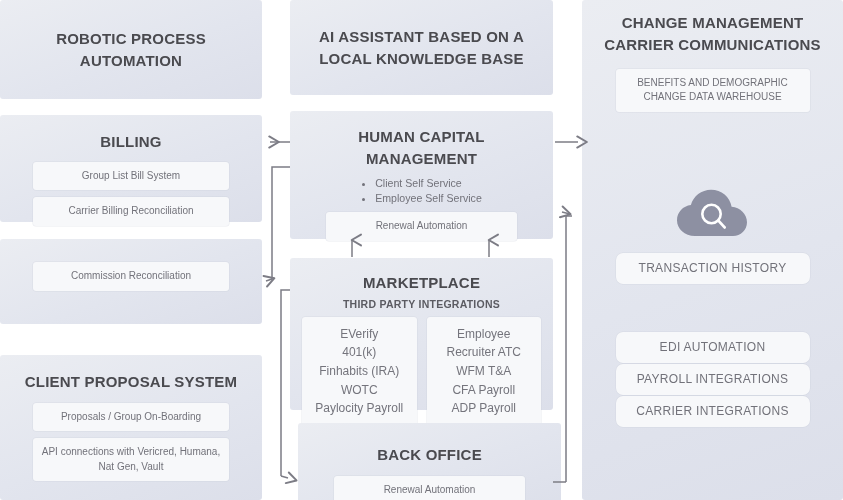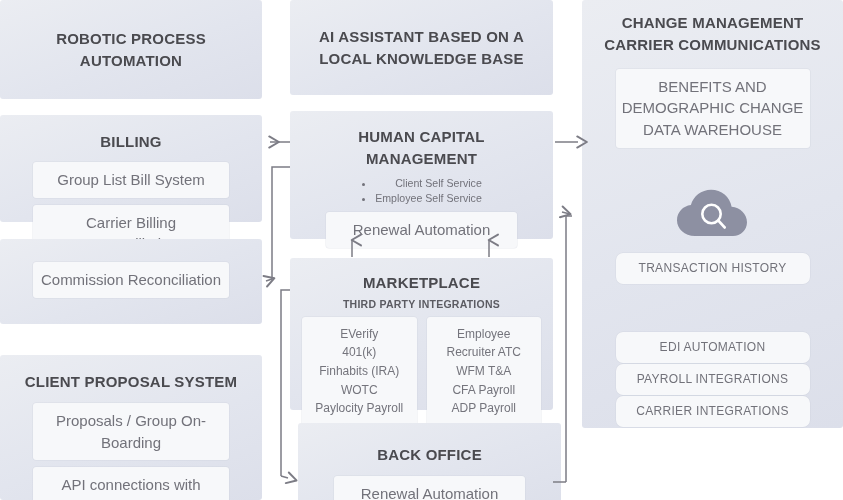--- a/index.html
+++ b/index.html
@@ -45,21 +45,21 @@
     letter-spacing: 0.25px;
     margin: 4px 0 0 0;
     text-transform: uppercase;
     text-align: center;
   }
   
   .chip {
     background: #f7f8fa;
     border-radius: 3px;
     color: #72727a;
-    font-size: 15px;
+    font-size: 10px;
     line-height: 1.45;
     padding: 7px 6px;
     margin: 6px auto 0 auto;
     box-sizing: border-box;
     box-shadow: 0 0 0 0.5px rgba(190,194,205,0.35);
   }
   .chip.upper {
     text-transform: uppercase;
     letter-spacing: 0.3px;
     font-size: 12px;
@@ -70,21 +70,20 @@
     display: inline-block;
     text-align: left;
     margin: 6px 0 0 0;
     padding: 0 0 0 14px;
     list-style: disc;
   }
   .bullets li {
     font-size: 10.6px;
     color: #72727a;
     line-height: 1.5;
-    text-align: right;
   }
   
   .mp-cols {
     display: flex;
     gap: 10px;
     margin-top: 7px;
     justify-content: center;
   }
   .mp-col {
     flex: 1;
@@ -171,21 +170,21 @@
         <div>ADP Payroll</div>
       </div>
     </div>
   </div>
 
   <div class="card" style="left:290px; top:423px; width:263px; height:89px; padding-top:21px;margin-left:8px;">
     <p class="card-title">BACK OFFICE</p>
     <div class="chip" style="width:191px; margin-top:10px;">Renewal Automation</div>
   </div>
 
-  <div class="card" style="left:582px; top:0px; width:261px; height:428px; padding-top:12px;">
+  <div class="card" style="left:582px; top:0px; width:261px; height:500px; padding-top:12px;">
     <p class="card-title">CHANGE MANAGEMENT CARRIER COMMUNICATIONS</p>
     <div class="chip" style="width:194px; margin-top:13px;">BENEFITS AND DEMOGRAPHIC CHANGE DATA WAREHOUSE</div>
 
     <div class="cloud-icon" style="top:185px;">
       <svg width="74" height="56" viewBox="0 0 74 56" xmlns="http://www.w3.org/2000/svg">
         <path d="M19 51 C8.5 51 1 43.8 1 35.2 C1 27.4 7 21 14.9 20.1 C17.2 11.3 25.4 4.8 35.1 4.8 C45.4 4.8 54 12.1 55.6 21.7 C64.2 22.3 71 29.2 71 37.2 C71 44.9 64.7 51 57 51 Z" fill="#8d90a2"></path>
         <circle cx="35.5" cy="29" r="9.2" fill="none" stroke="#ffffff" stroke-width="2.6"></circle>
         <line x1="42.4" y1="35.6" x2="48.6" y2="42.4" stroke="#ffffff" stroke-width="2.8" stroke-linecap="round"></line>
       </svg>
     </div>

